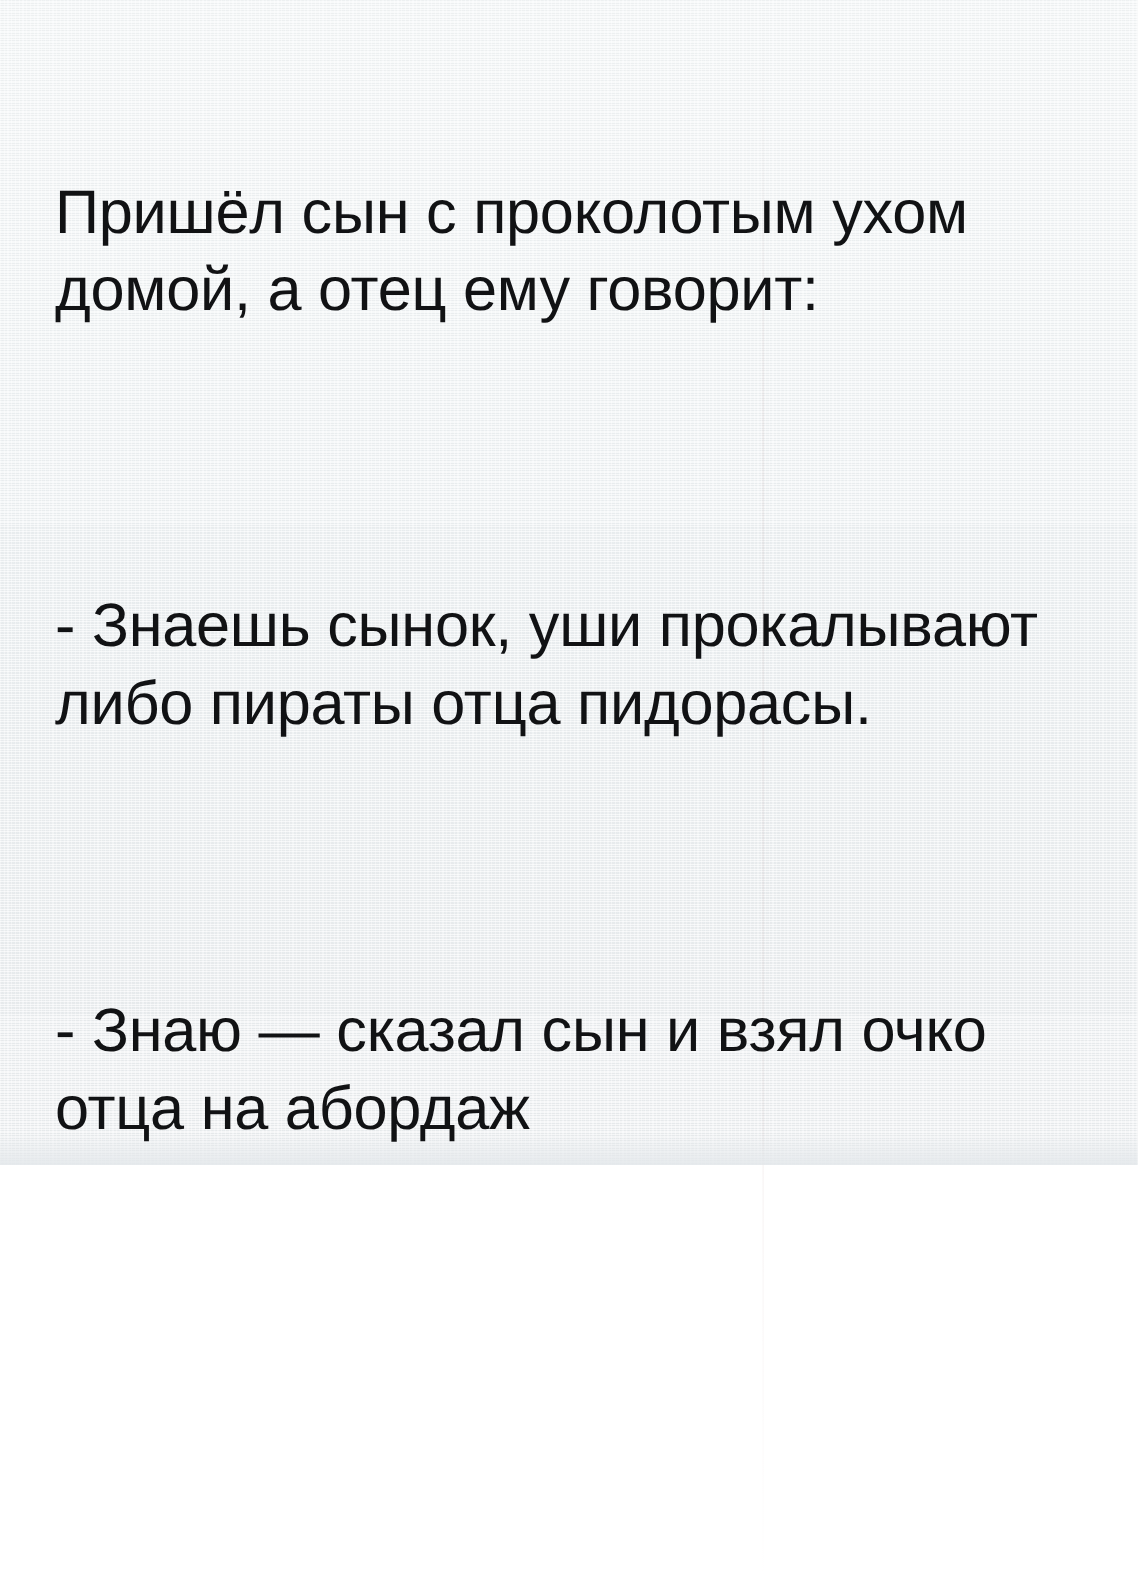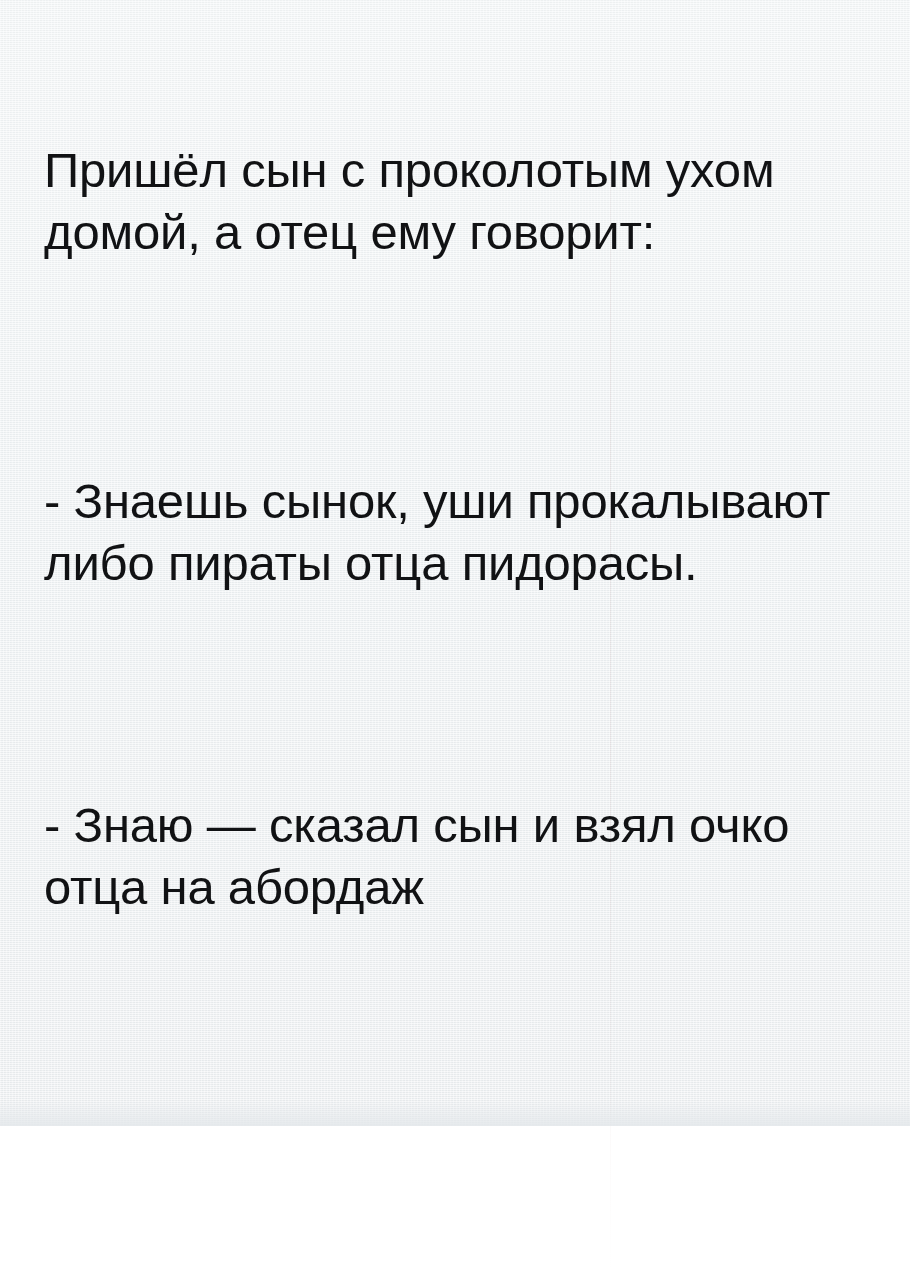--- a/index.html
+++ b/index.html
@@ -10,21 +10,21 @@
   body {
     width: 910px;
     height: 1274px;
     background: #ffffff;
     font-family: "Liberation Sans", sans-serif;
     overflow: hidden;
   }
   .card {
     position: relative;
     width: 910px;
-    height: 1126px;
+    height: 932px;
     box-sizing: border-box;
     background:
       linear-gradient(180deg, #f3f6f7 0%, #eef2f4 45%, #eceff1 100%);
   }
   
   .card::before {
     content: "";
     position: absolute;
     inset: 0;
     background-image:

